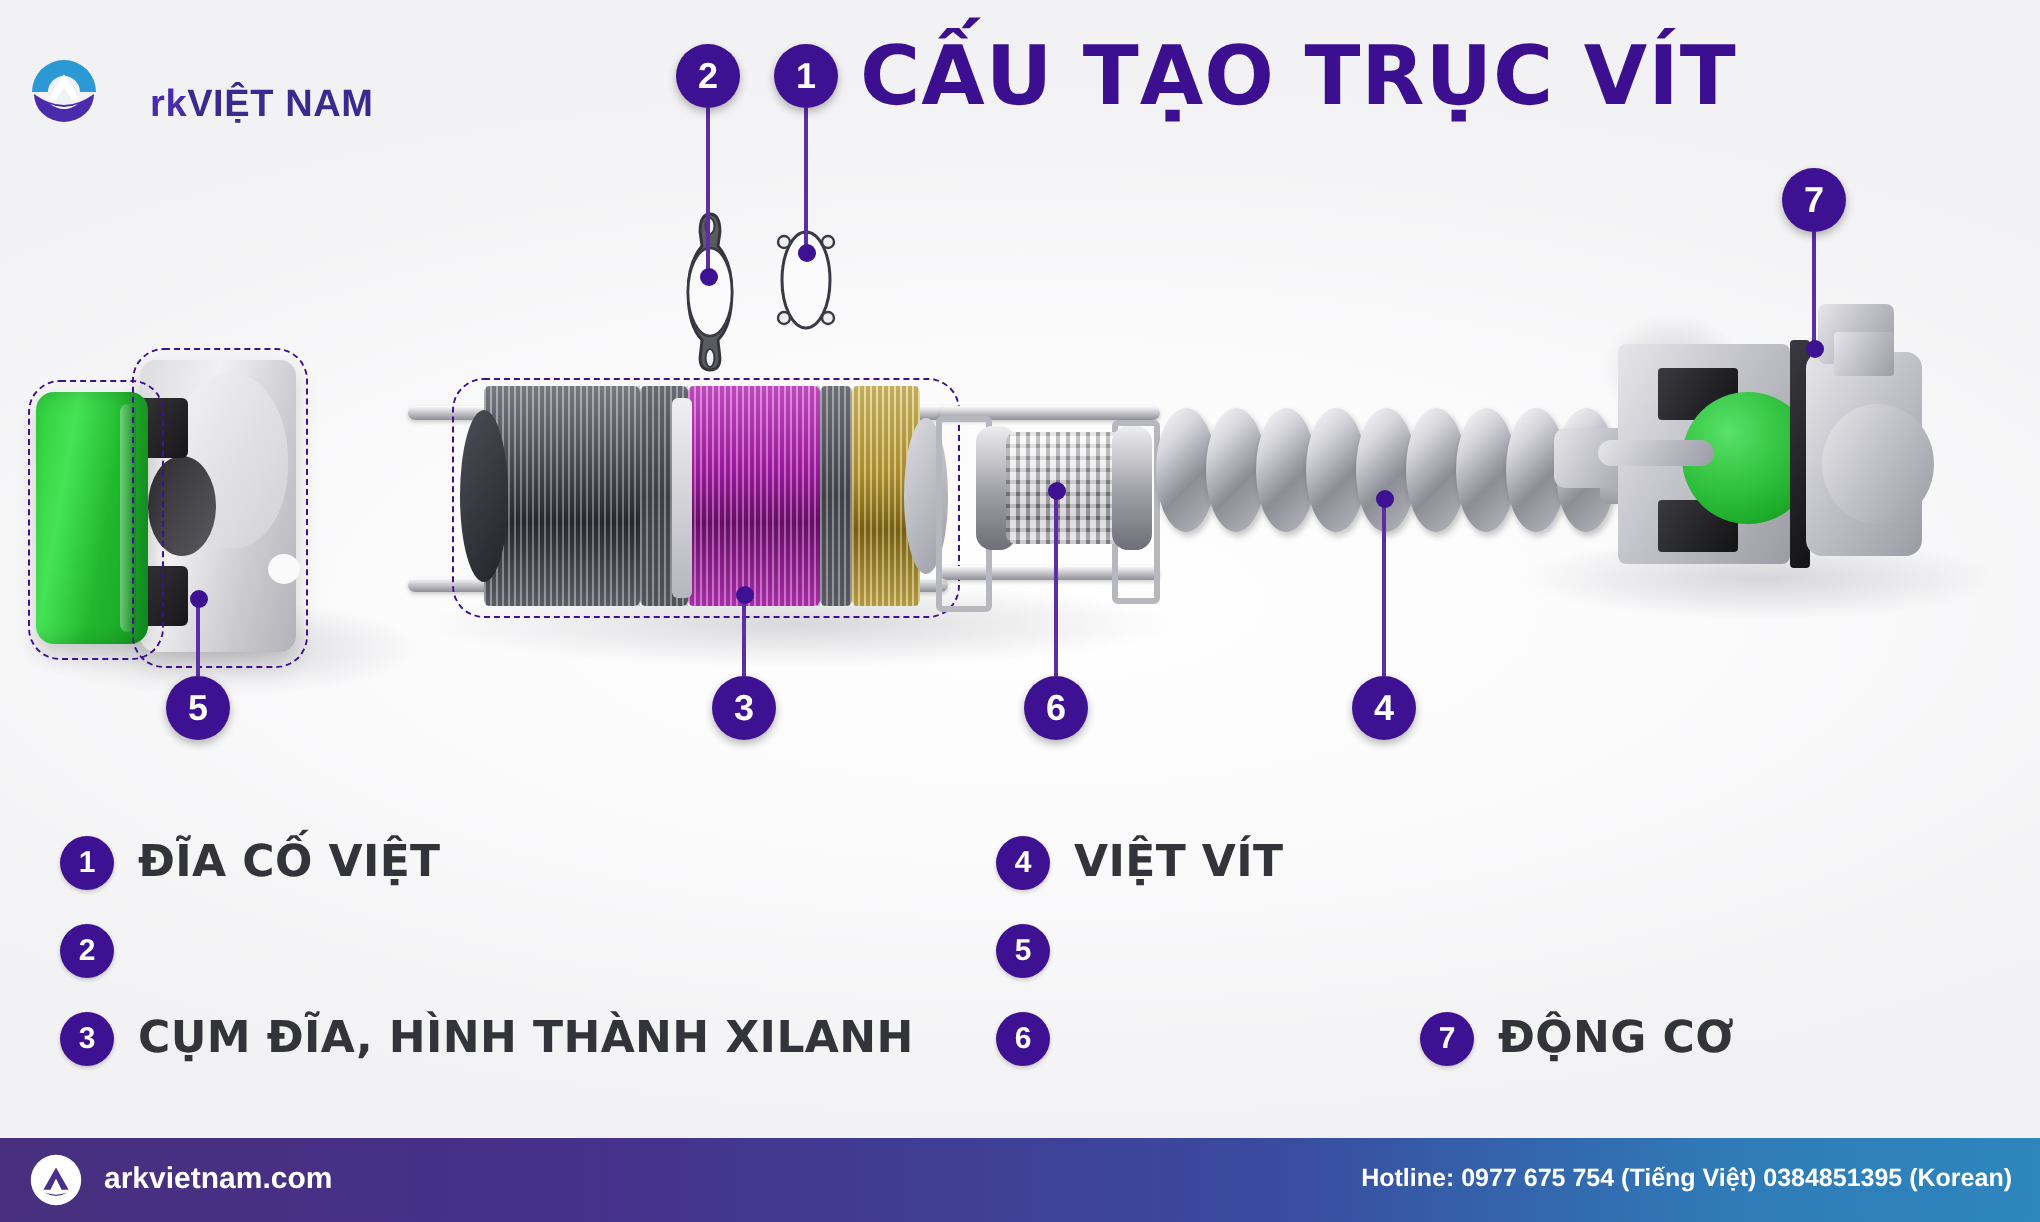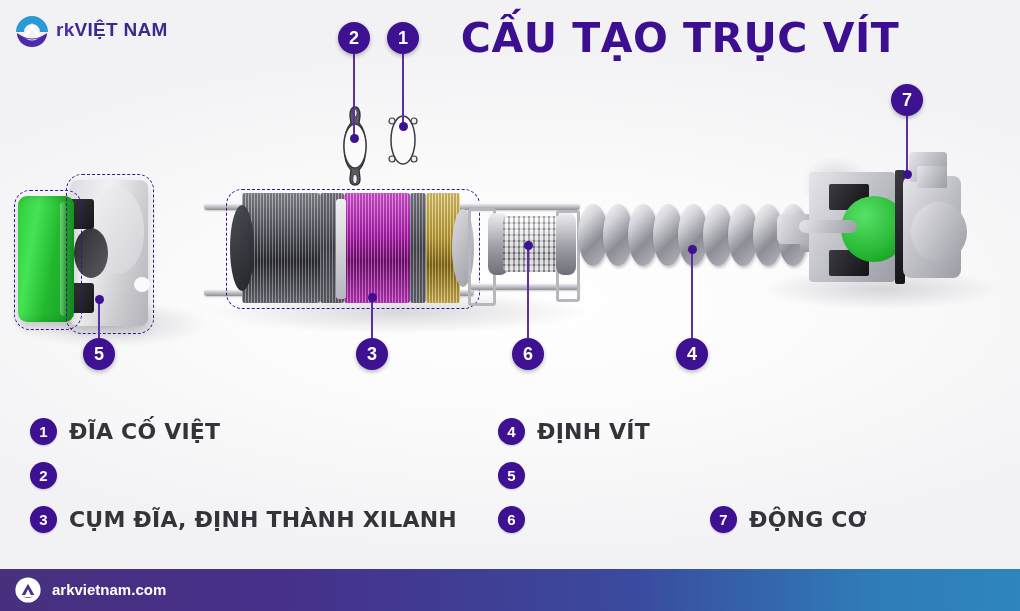--- a/index.html
+++ b/index.html
@@ -8,26 +8,26 @@
     font-family:"Liberation Sans","DejaVu Sans",sans-serif;
     background:#ffffff;
   }
   #page{
     position:relative;width:1020px;height:611px;
     background:
       radial-gradient(ellipse 700px 260px at 520px 300px,#ffffff 0%,#fbfbfc 45%,#f2f2f4 100%);
     overflow:hidden;
   }
   
-  .logo-wrap{position:absolute;left:12px;top:10px;display:flex;align-items:center;gap:4px;}
+  .logo-wrap{position:absolute;left:12px;top:24px;display:flex;align-items:flex-end;gap:23px;}
   .logo-mark{position:relative;width:40px;height:40px;}
   .logo-text{font-size:19px;font-weight:bold;color:#3a2a8f;letter-spacing:.3px;white-space:nowrap;}
   .logo-text .rk{color:#4a2bab;}
   .title{
-    position:absolute;left:430px;top:14px;width:500px;text-align:center;
+    position:absolute;left:430px;top:14px;width:500px;text-align:left;
     font-size:41px;font-weight:bold;color:#3b0f8f;letter-spacing:.5px;
     font-family:"DejaVu Sans","Liberation Sans",sans-serif;
   }
   
   .callout{position:absolute;}
   .cnum{
     position:absolute;width:32px;height:32px;border-radius:50%;
     background:#3d1191;color:#fff;font-size:18px;font-weight:bold;
     display:flex;align-items:center;justify-content:center;
     box-shadow:0 2px 4px rgba(0,0,0,.28);
@@ -291,25 +291,25 @@
   <div class="legend" id="legend-layer">
       <div class="lrow" style="left: 0px; top: 0px;">
         <div class="lbadge">1</div>
         <div class="ltext">ĐĨA CỐ VIỆT</div>
       </div>
       <div class="lrow" style="left: 0px; top: 44px;">
         <div class="lbadge">2</div>
       </div>
       <div class="lrow" style="left: 0px; top: 88px;">
         <div class="lbadge">3</div>
-        <div class="ltext">CỤM ĐĨA, ĐỊNH THÀNH XILANH</div>
+        <div class="ltext">CỤM ĐĨA, HÌNH THÀNH XILANH</div>
       </div>
       <div class="lrow" style="left: 468px; top: 0px;">
         <div class="lbadge">4</div>
-        <div class="ltext">ĐỊNH VÍT</div>
+        <div class="ltext">VIỆT VÍT</div>
       </div>
       <div class="lrow" style="left: 468px; top: 44px;">
         <div class="lbadge">5</div>
       </div>
       <div class="lrow" style="left: 468px; top: 88px;">
         <div class="lbadge">6</div>
       </div>
       <div class="lrow" style="left: 680px; top: 88px;">
         <div class="lbadge">7</div>
         <div class="ltext">ĐỘNG CƠ</div>
@@ -318,15 +318,16 @@
 
   <div class="footer">
     <div class="f-logo">
       <svg width="28" height="28" viewBox="0 0 40 40">
         <circle cx="20" cy="20" r="18" fill="#ffffff"></circle>
         <path d="M11 27 L20 11 L29 27 L24 27 L20 19 L16 27 Z" fill="#46308a"></path>
         <path d="M12 29 Q20 34 28 29 Q20 32 12 29 Z" fill="#46308a"></path>
       </svg>
     </div>
     <div class="f-site">arkvietnam.com</div>
+    <div class="f-hot">Hotline: 0977 675 754 (Tiếng Việt)  0384851395 (Korean)</div>
   </div>
 
 </div>
 
 </body></html>

